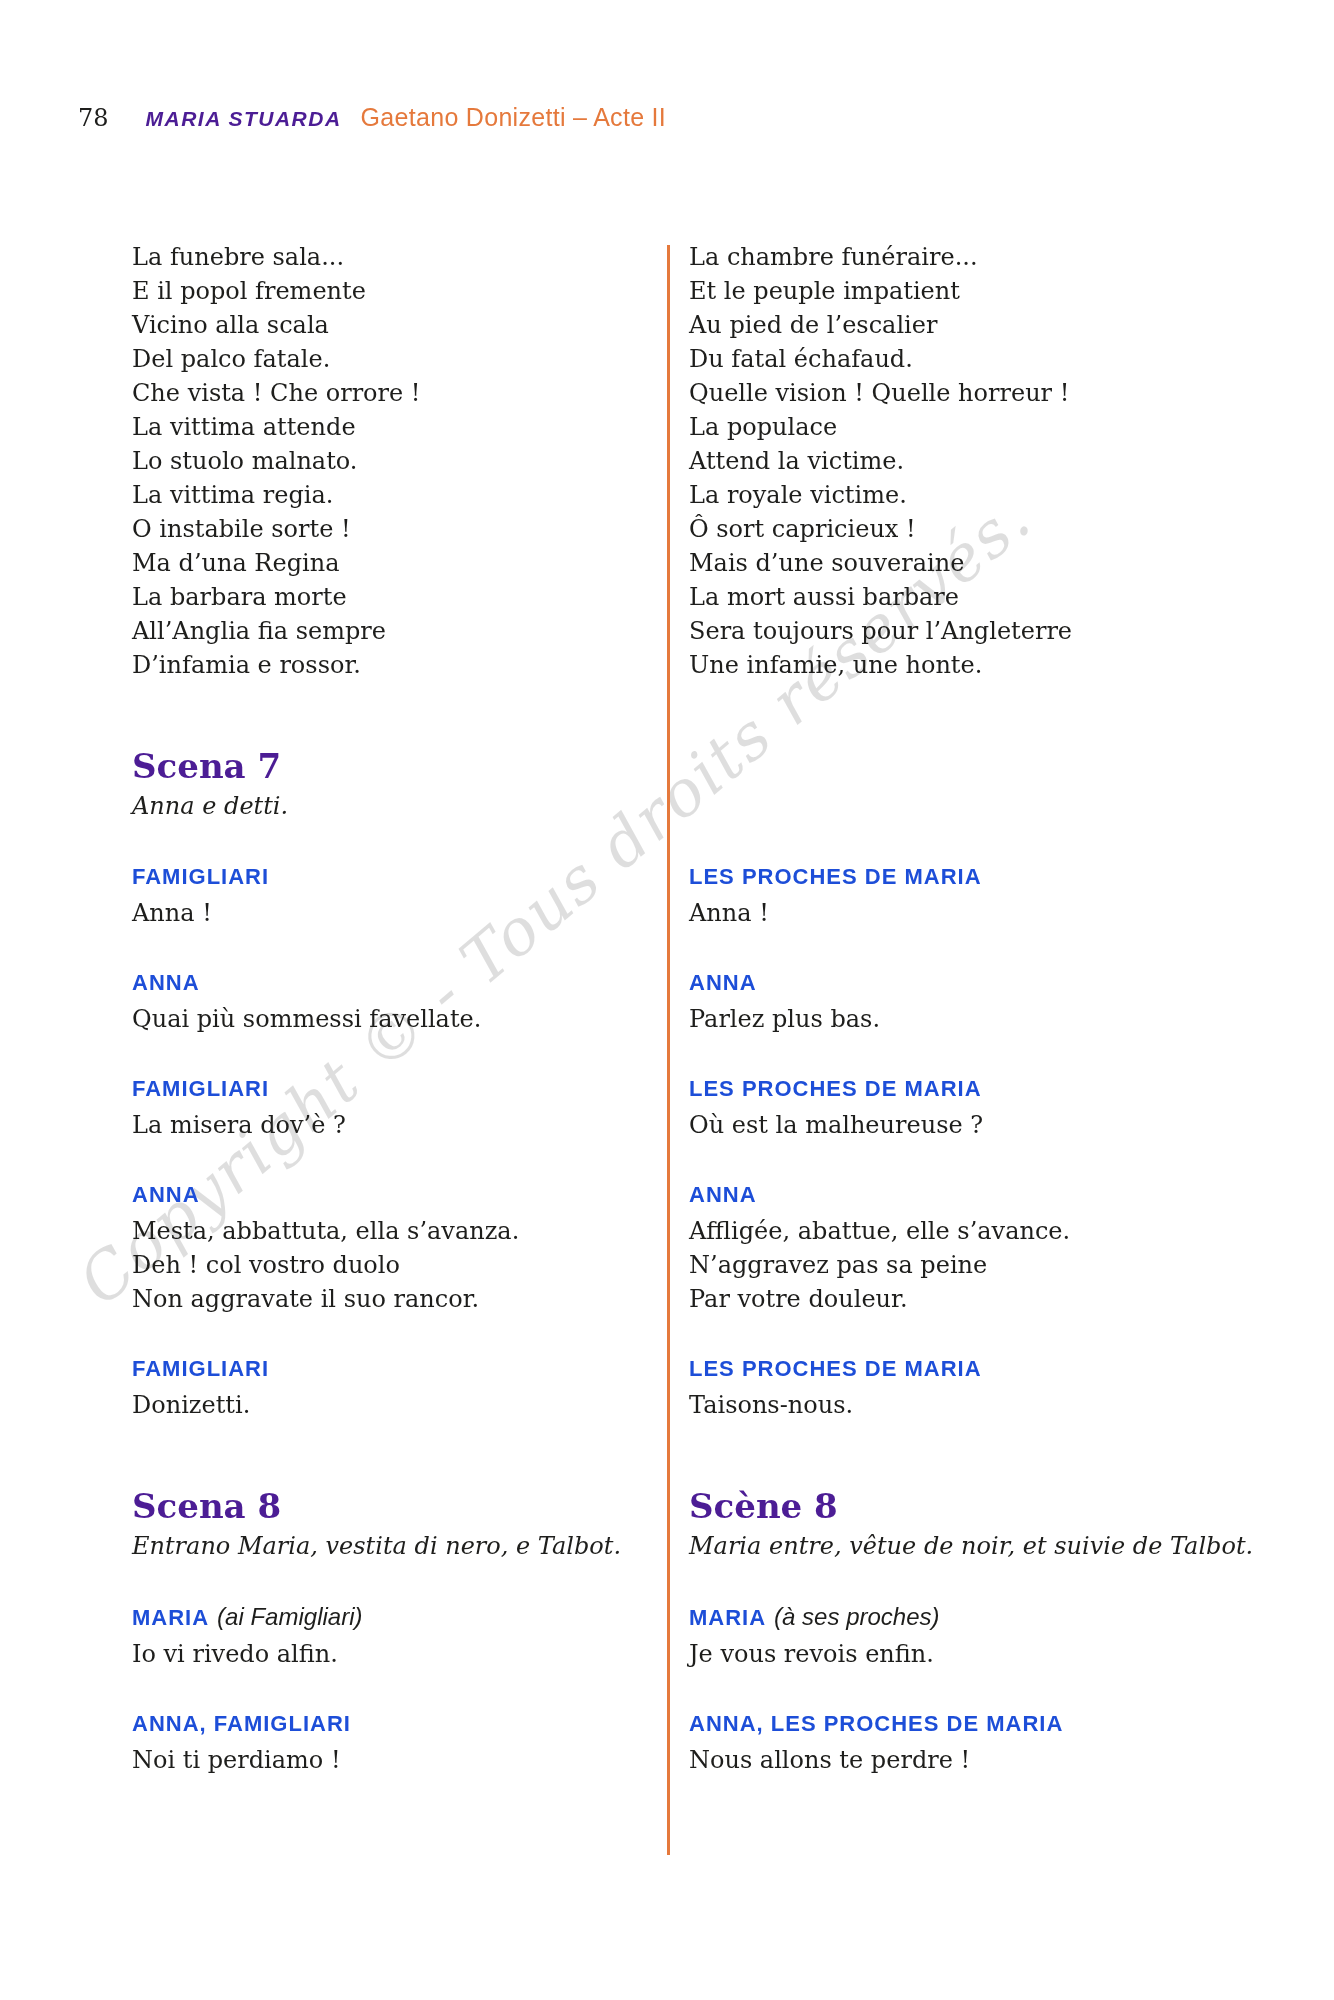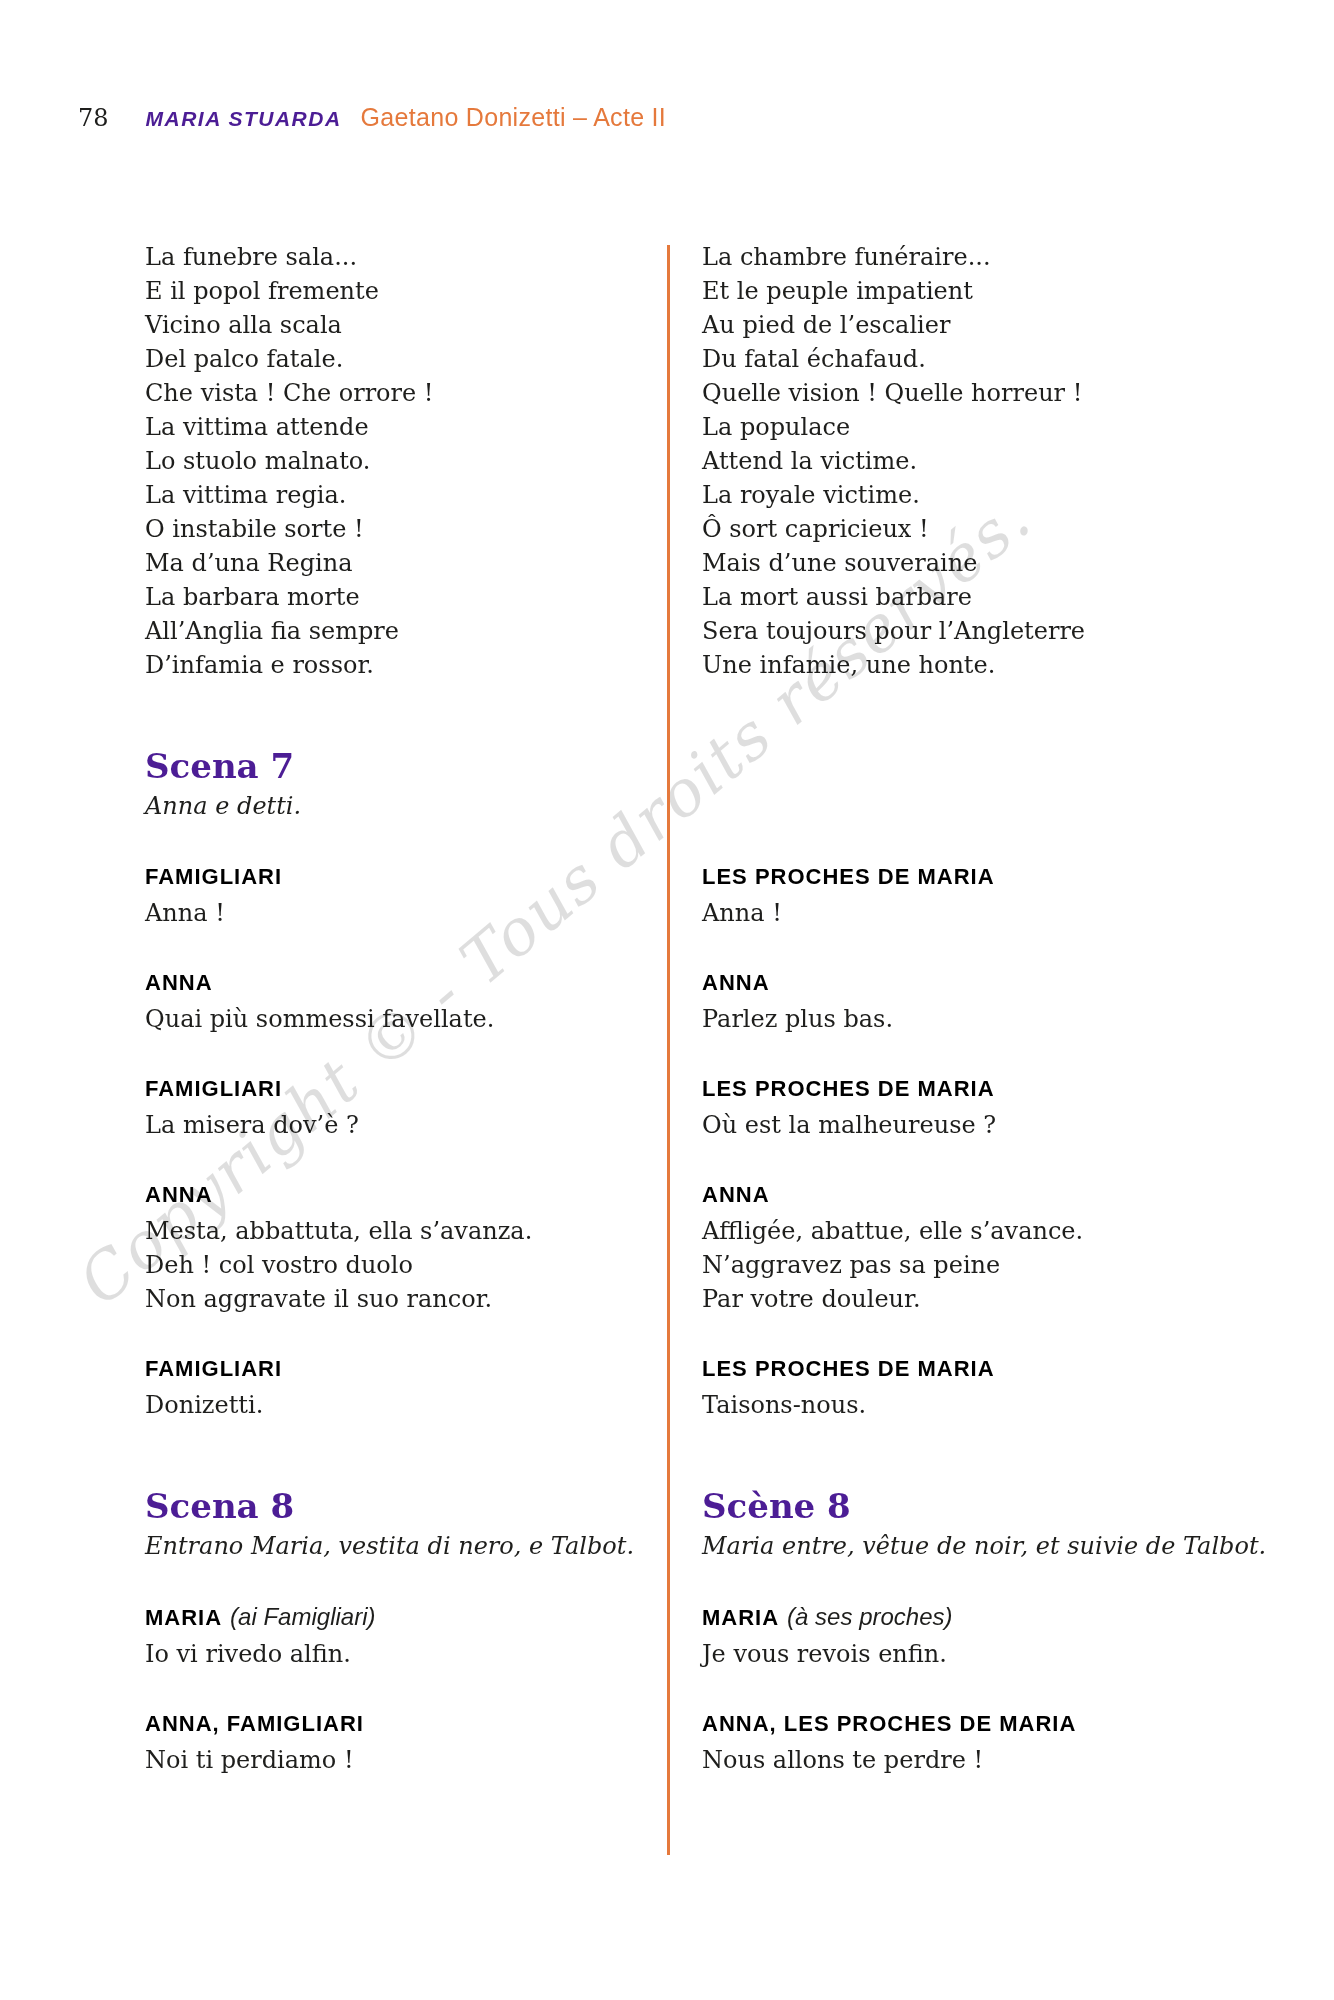--- a/index.html
+++ b/index.html
@@ -54,21 +54,21 @@
   }
   .divider{
     position:absolute;
     left:667px;top:245px;
     width:3px;height:1610px;
     background:#e5793c;
     z-index:1;
   }
   .content{
     position:absolute;
-    left:145px;top:240px;
+    left:132px;top:240px;
     width:1140px;
     z-index:2;
   }
   .row{
     display:grid;
     grid-template-columns:557px 1fr;
     margin-bottom:36px;
   }
   .row-scene{
     margin-top:62px;
@@ -78,21 +78,21 @@
     line-height:34px;
   }
   .speaker-line{
     line-height:34px;
   }
   .speaker{
     font-family:"Liberation Sans", sans-serif;
     font-weight:bold;
     font-size:22px;
     letter-spacing:1px;
-    color:#000000;
+    color:#1d4ed8;
     text-align:right;
   }
   .stage-note{
     font-family:Liberation Sans, sans-serif;
     font-style:italic;
     font-size:24px;
     color:#1e1e1c;
     margin-left:8px;
   }
   .scene-title{

